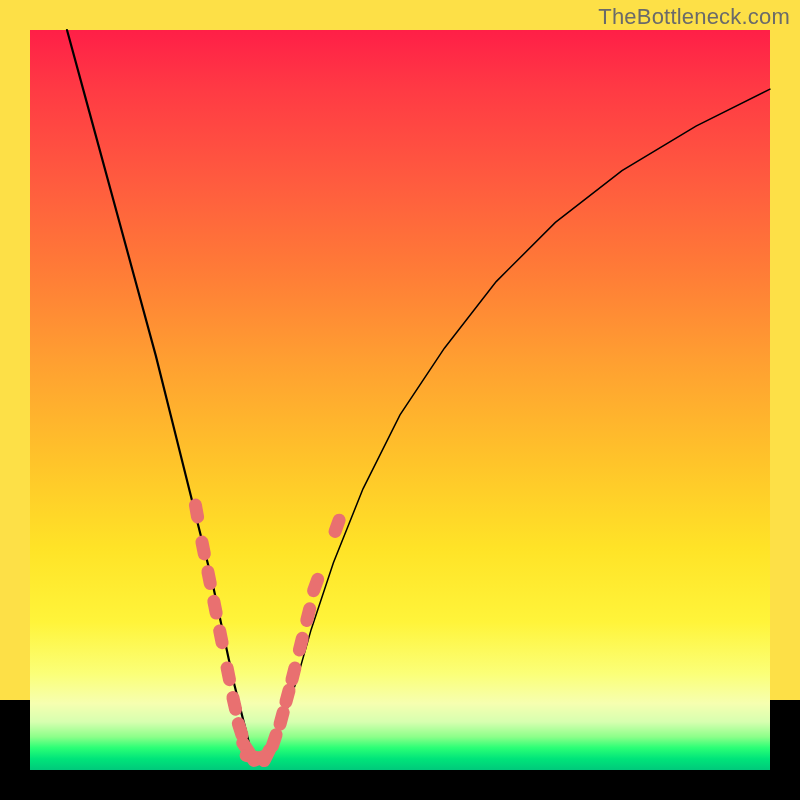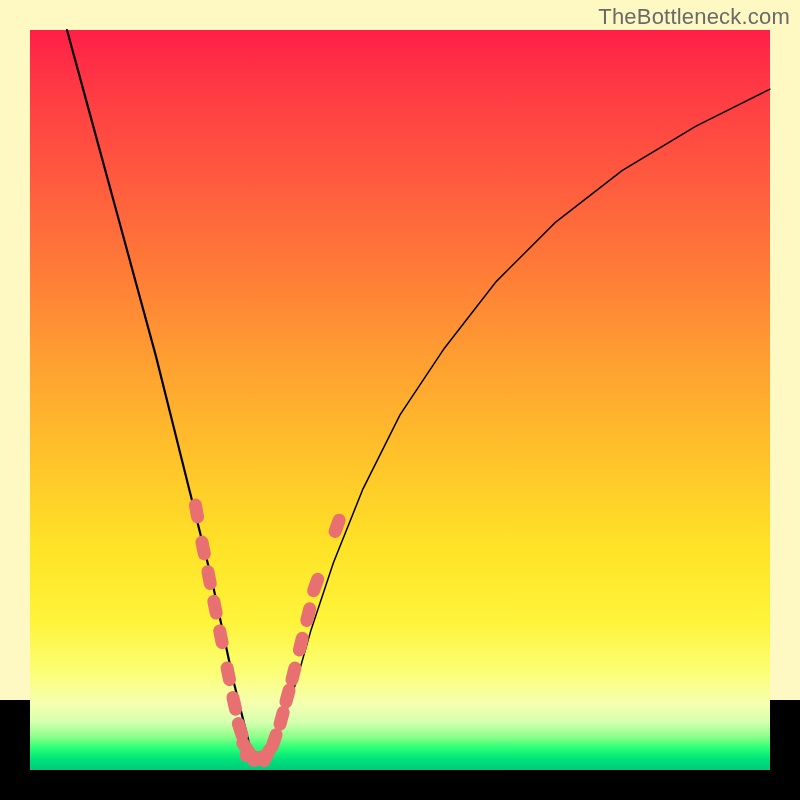--- a/index.html
+++ b/index.html
@@ -8,21 +8,21 @@
     width: 800px;
     height: 800px;
     background: #000;
     overflow: hidden;
     font-family: Arial, Helvetica, sans-serif;
   }
   .stage {
     position: relative;
     width: 800px;
     height: 700px;
-    background: #fef9c3;
+    background: #fde047;
   }
   .plot-area {
     position: absolute;
     left: 30px;
     top: 30px;
     width: 740px;
     height: 740px;
     
     background:
       linear-gradient(to bottom,

